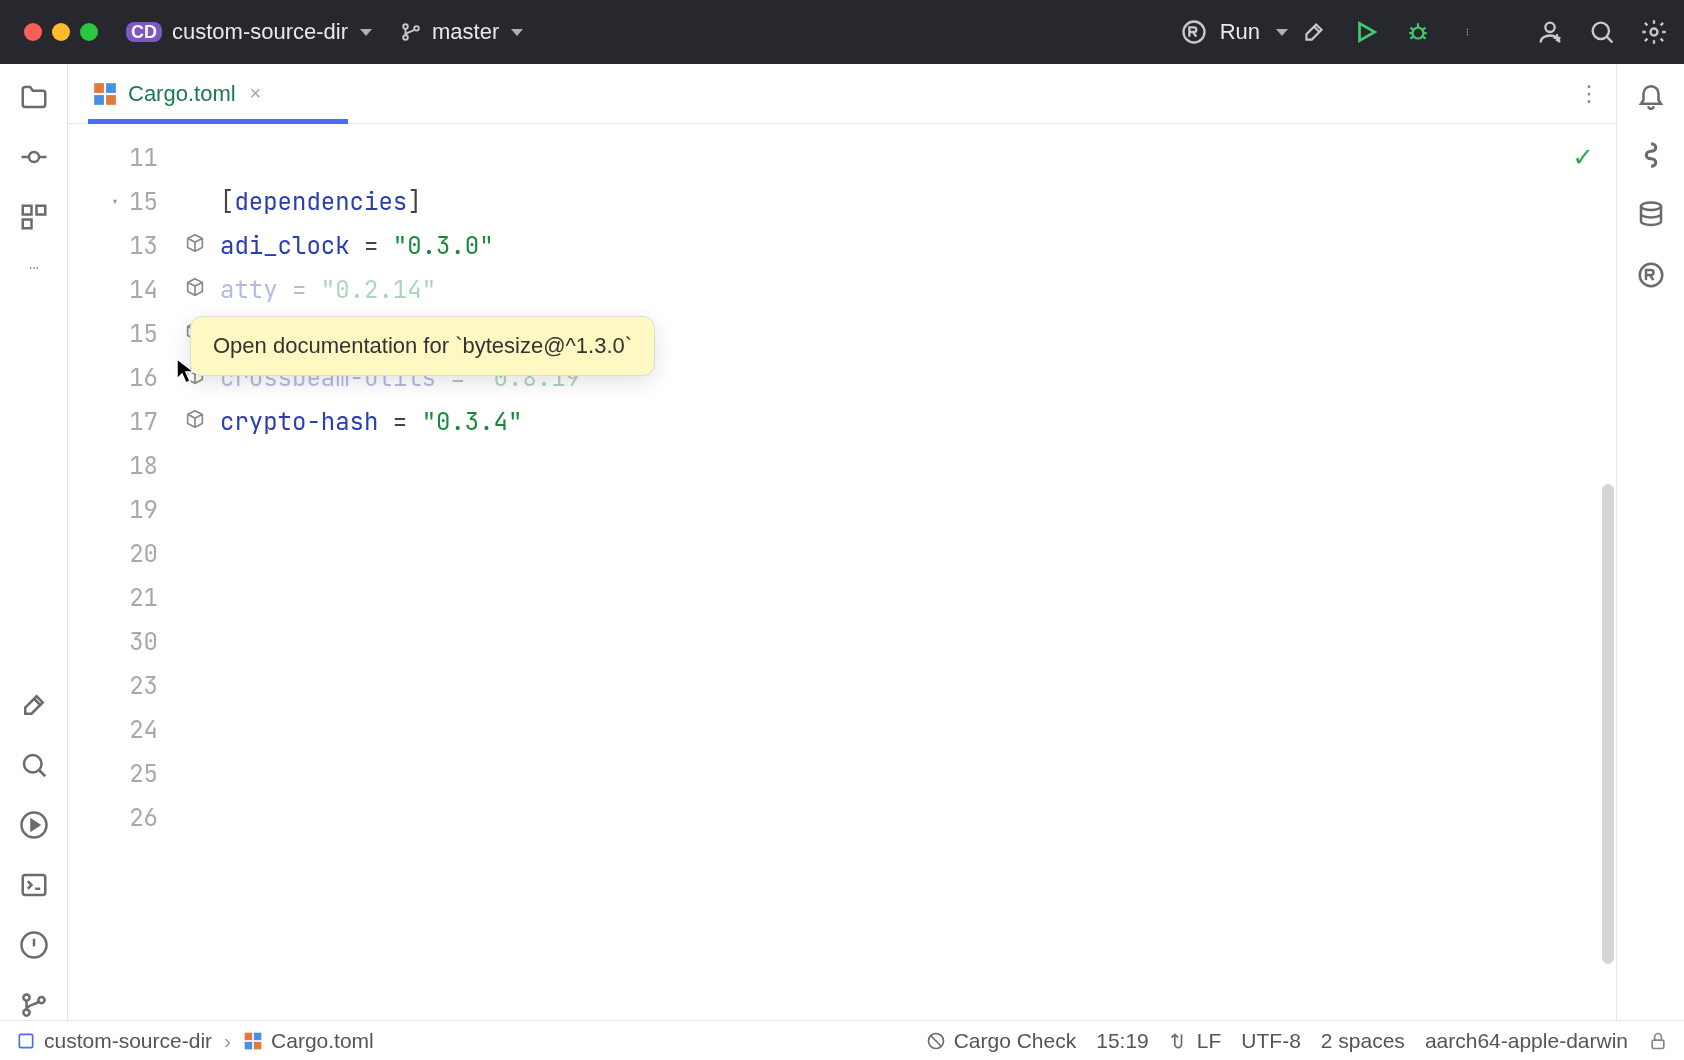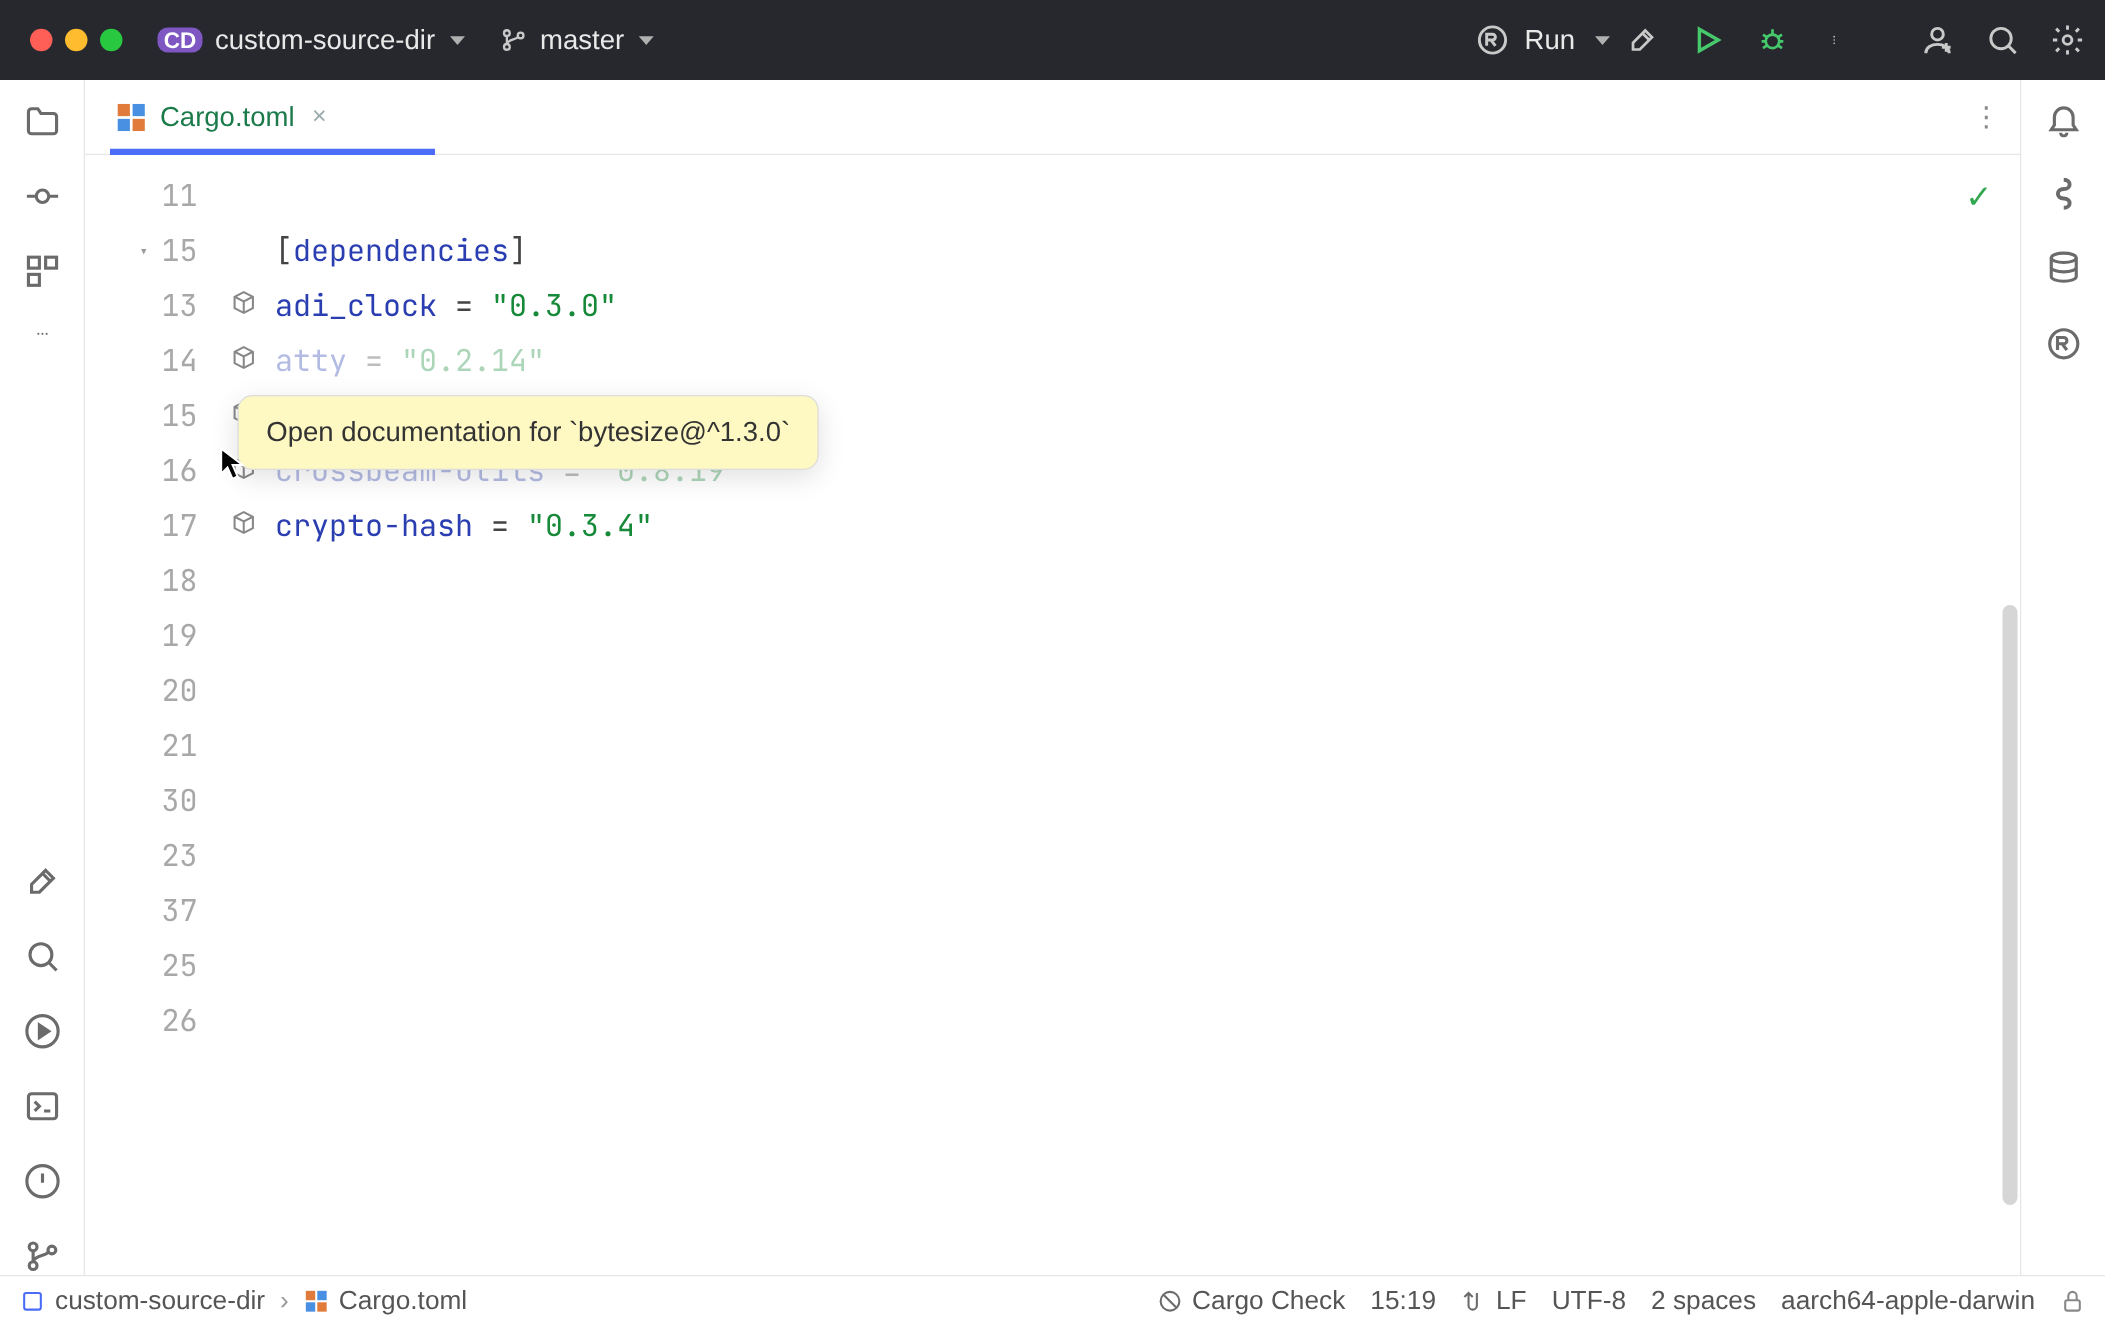--- a/index.html
+++ b/index.html
@@ -415,21 +415,21 @@
       <div class="ln">14</div>
       <div class="ln">15</div>
       <div class="ln">16</div>
       <div class="ln">17</div>
       <div class="ln">18</div>
       <div class="ln">19</div>
       <div class="ln">20</div>
       <div class="ln">21</div>
       <div class="ln">30</div>
       <div class="ln">23</div>
-      <div class="ln">37</div>
+      <div class="ln">24</div>
       <div class="ln">25</div>
       <div class="ln">26</div>
     </div>
   <div class="gutter-icons" id="gutter-icons">
       <div class="gi"></div>
       <div class="gi"></div>
       <div class="gi">
         <span><svg class="crate-icon" viewBox="0 0 24 24" fill="none" stroke="#888" stroke-width="1.8">
             <path d="M12 3l8 4v10l-8 4-8-4V7z"></path>
             <path d="M4 7l8 4 8-4M12 11v10"></path>

